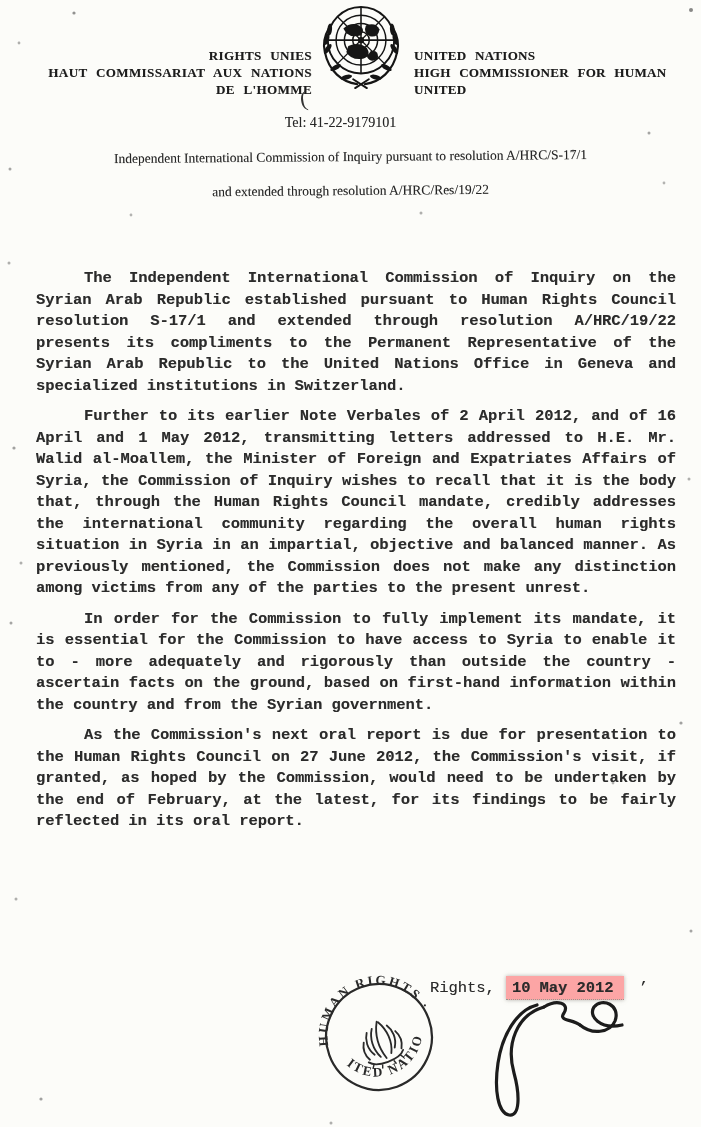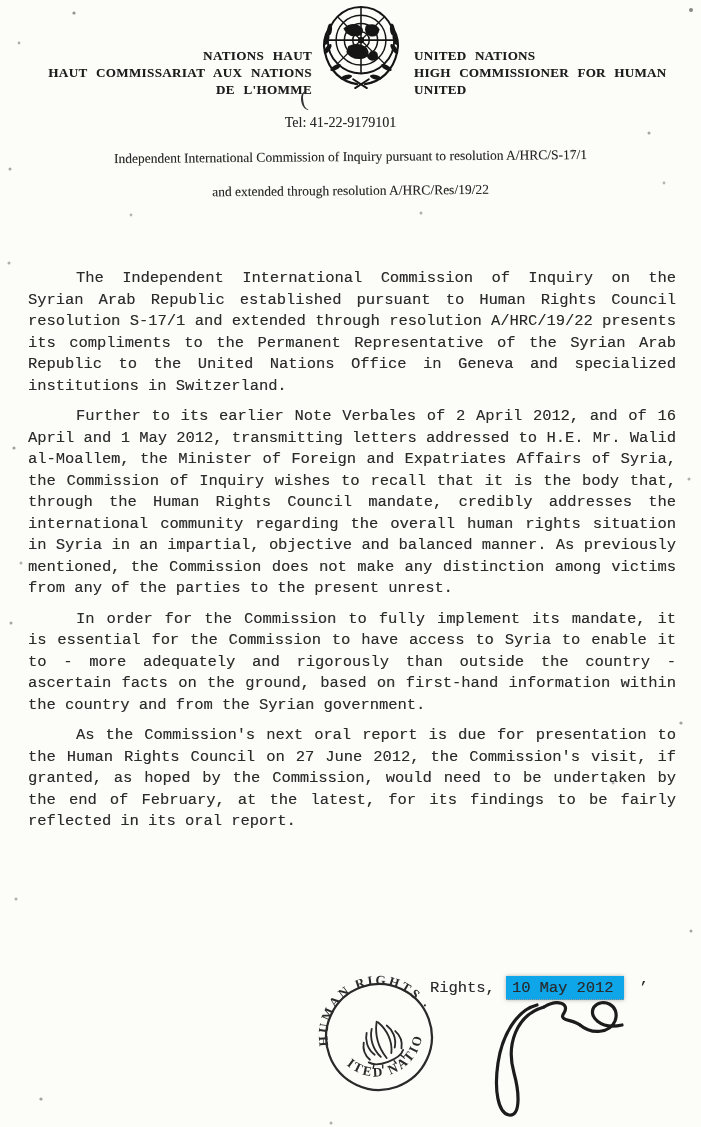--- a/index.html
+++ b/index.html
@@ -39,31 +39,32 @@
     text-shadow:.2px .2px .5px rgba(0,0,0,.3);
   }
   
   .body-text{
     position:absolute; top:268px; left:28px; width:648px;
     font-family:"Liberation Mono", monospace;
     font-size:15.4px; line-height:21.5px; color:#2b2b2b;
     text-align:justify; text-justify:inter-word;
     text-shadow:.3px .3px .6px rgba(0,0,0,.35);
   }
-  .body-text p{ margin:0 0 9px 0; text-indent:48px; }
+  .body-text p{ margin:0 0 9px 8px; text-indent:48px;font-weight:bold; }
   
   .date-line{
     position:absolute; top:976px; left:430px;
     font-family:"Liberation Mono", monospace; font-size:15.4px; color:#2b2b2b;
     text-shadow:.3px .3px .6px rgba(0,0,0,.35); white-space:nowrap;
   }
   .date-patch{
-    display:inline-block; background:#0ea5e9; padding:3px 10px 2px 6px;
+    display:inline-block; background:#fca5a5; padding:3px 10px 2px 6px;
     margin-left:2px; border-bottom:1px dotted #9a9890;
     box-shadow:0 0 4px rgba(120,118,110,.55);
+    font-weight:bold;
   }
   .stray{ margin-left:6px; }
   .stamp{ position:absolute; left:318px; top:976px; transform:rotate(-20deg); }
   .stamp text{
     font-family:"Liberation Serif", serif; font-size:13px; font-weight:600;
     letter-spacing:2.2px; fill:#2a2a2a;
   }
   .signature{ position:absolute; left:452px; top:985px; }
   
   .paren-mark{
@@ -84,21 +85,21 @@
       40px 1098px 0 .6px rgba(50,50,50,.45), 330px 1122px 0 .5px rgba(60,60,60,.4),
       612px 782px 0 .4px rgba(70,70,70,.4), 572px 150px 0 .4px rgba(70,70,70,.4);
   }
 </style>
 </head>
 <body>
 
 <div class="page">
 
   <div class="lh-left">
-    <div>NATIONS HAUT</div>
+    <div>RIGHTS UNIES</div>
     <div>HAUT COMMISSARIAT AUX NATIONS DE L'HOMME</div>
   </div>
 
   <svg class="emblem" width="94" height="88" viewBox="0 0 96 90">
     <g stroke="#151515" fill="none" stroke-width="2">
       <circle cx="48" cy="38" r="34"></circle>
       <circle cx="48" cy="38" r="25.5" stroke-width="1.5"></circle>
       <circle cx="48" cy="38" r="17" stroke-width="1.5"></circle>
       <circle cx="48" cy="38" r="8.5" stroke-width="1.5"></circle>
       <line x1="48" y1="4" x2="48" y2="72" stroke-width="1.6"></line>

